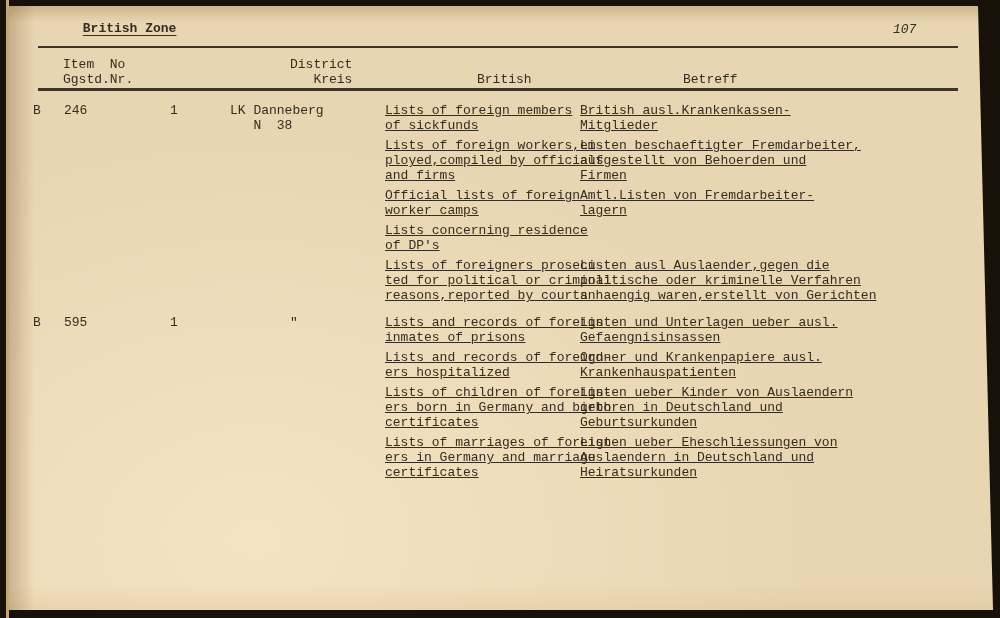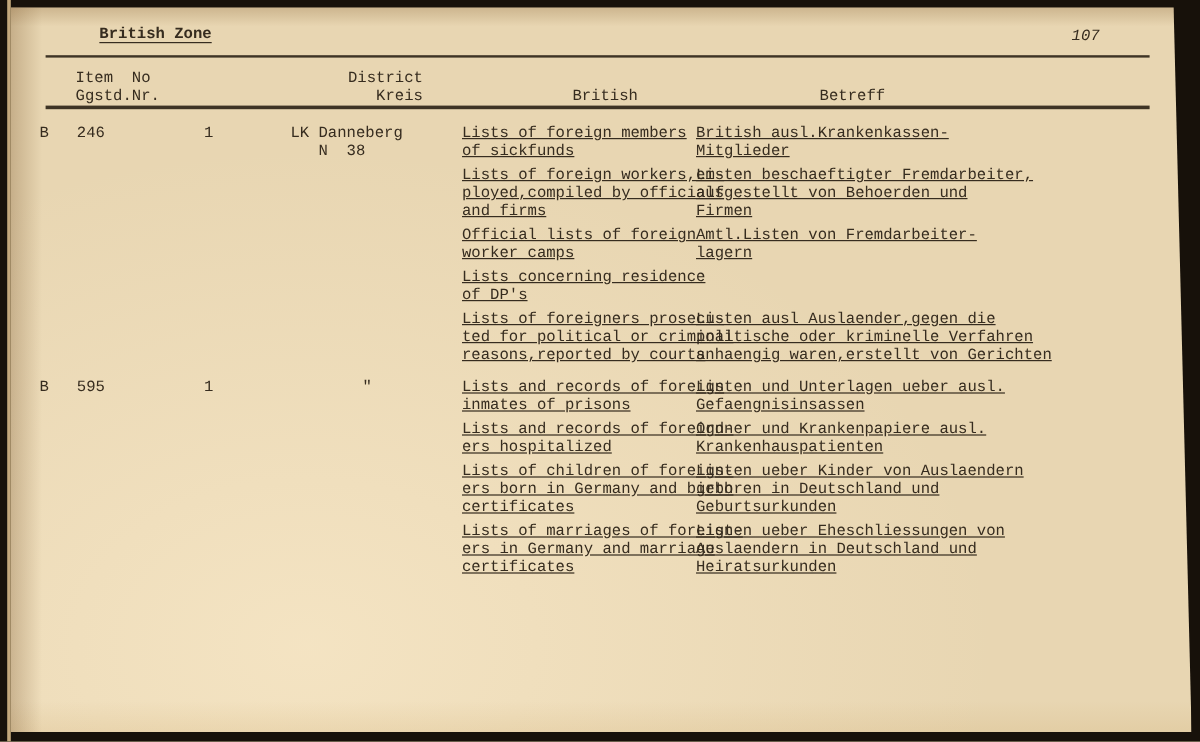--- a/index.html
+++ b/index.html
@@ -44,21 +44,21 @@
   .col-head-district { text-align:right; }
   .hdr { top:51px; }
   .hdr-single { top:66px; }
   .row { position:absolute; left:0; width:984px; }
   .row-594 { top:97px; }
   .row-595 { top:309px; }
   .cell { position:absolute; top:0; white-space:pre; }
   .cell-series { left:24px; }
   .cell-item { left:55px; }
   .cell-folder { left:161px; }
-  .cell-district { left:233px; }
+  .cell-district { left:221px; }
   .cell-district.ditto { padding-left:60px; }
   .entry { display:flex; align-items:flex-start; margin-bottom:5px;text-decoration:underline; }
   .entry .sub { margin-left:376px; width:195px; white-space:pre; }
   .entry .bet { white-space:pre; }
 </style>
 </head>
 <body>
 
 <div class="edge-sliver"></div>
 

